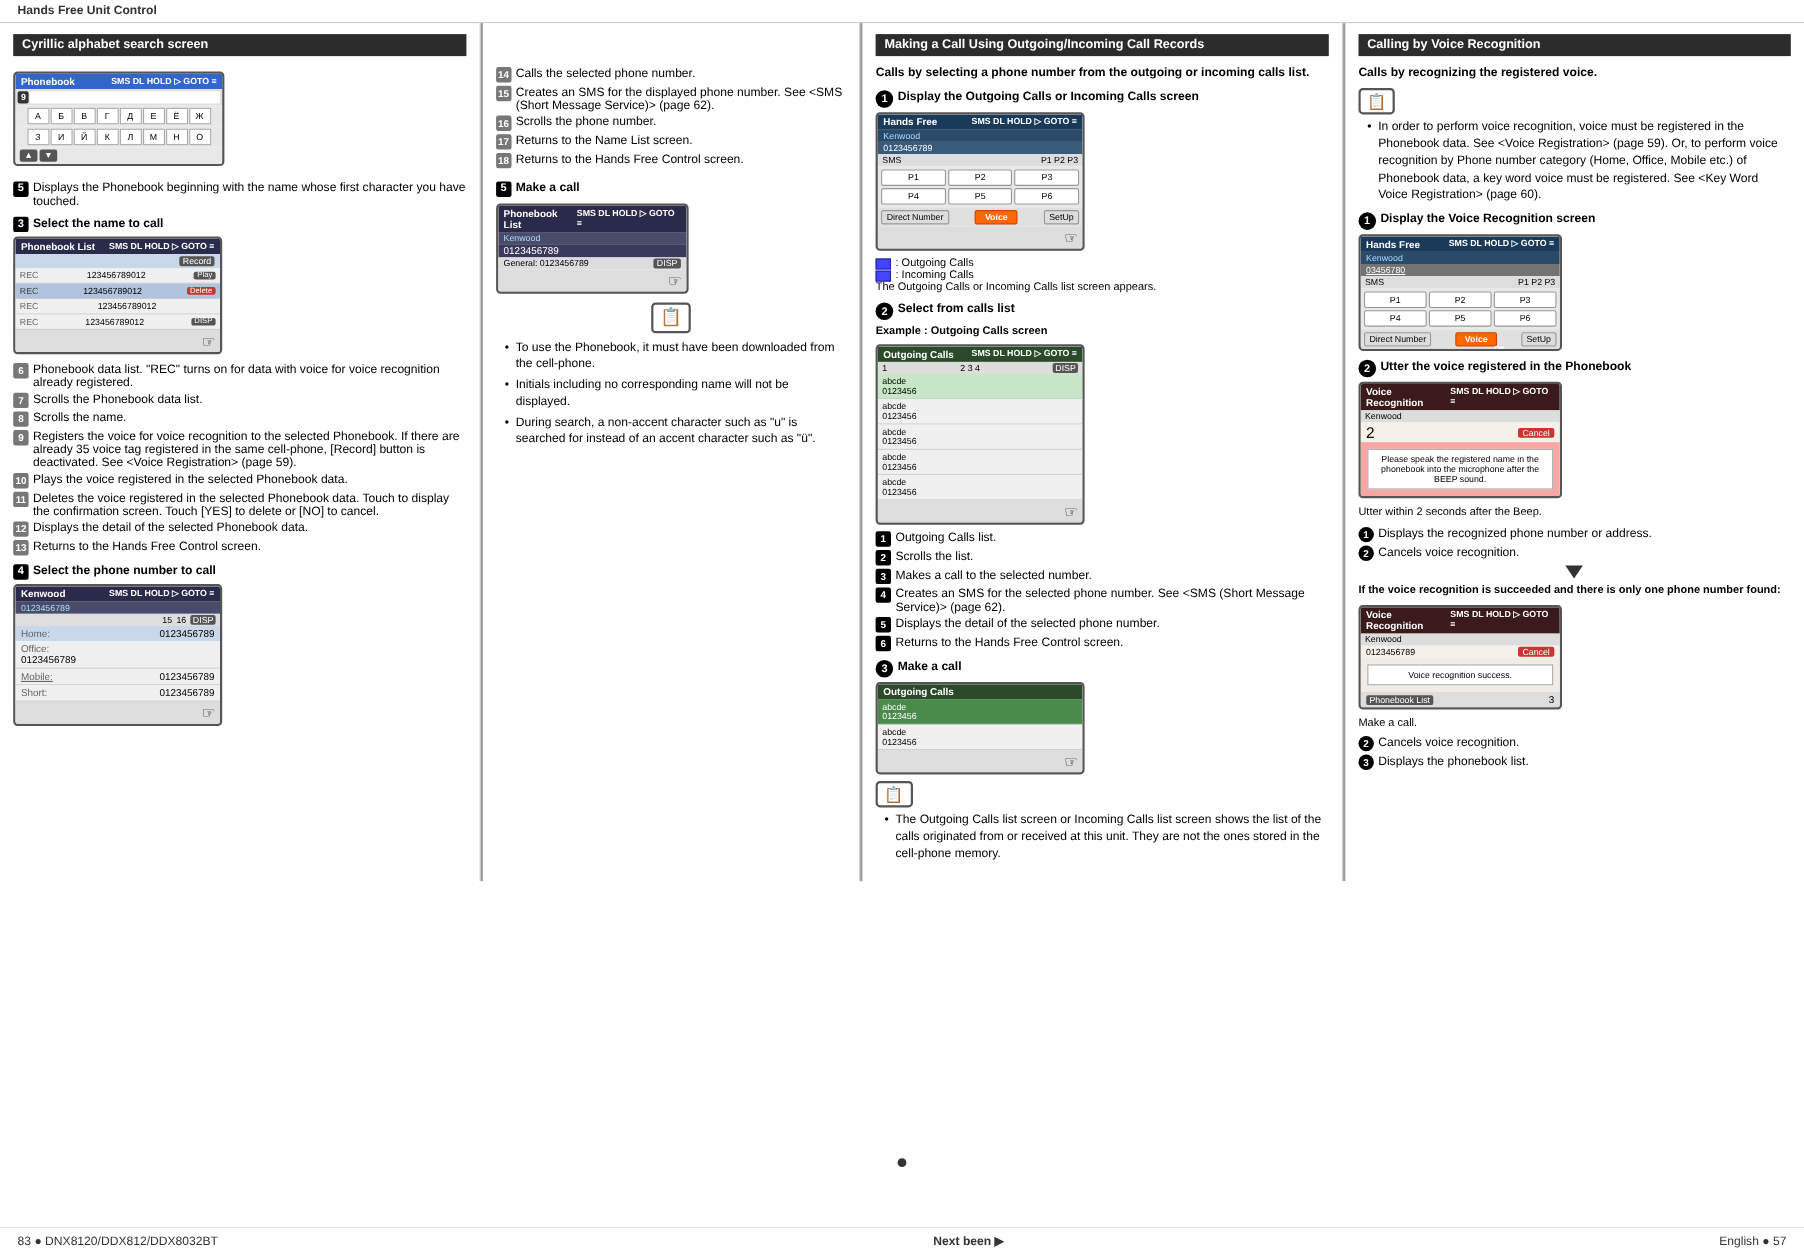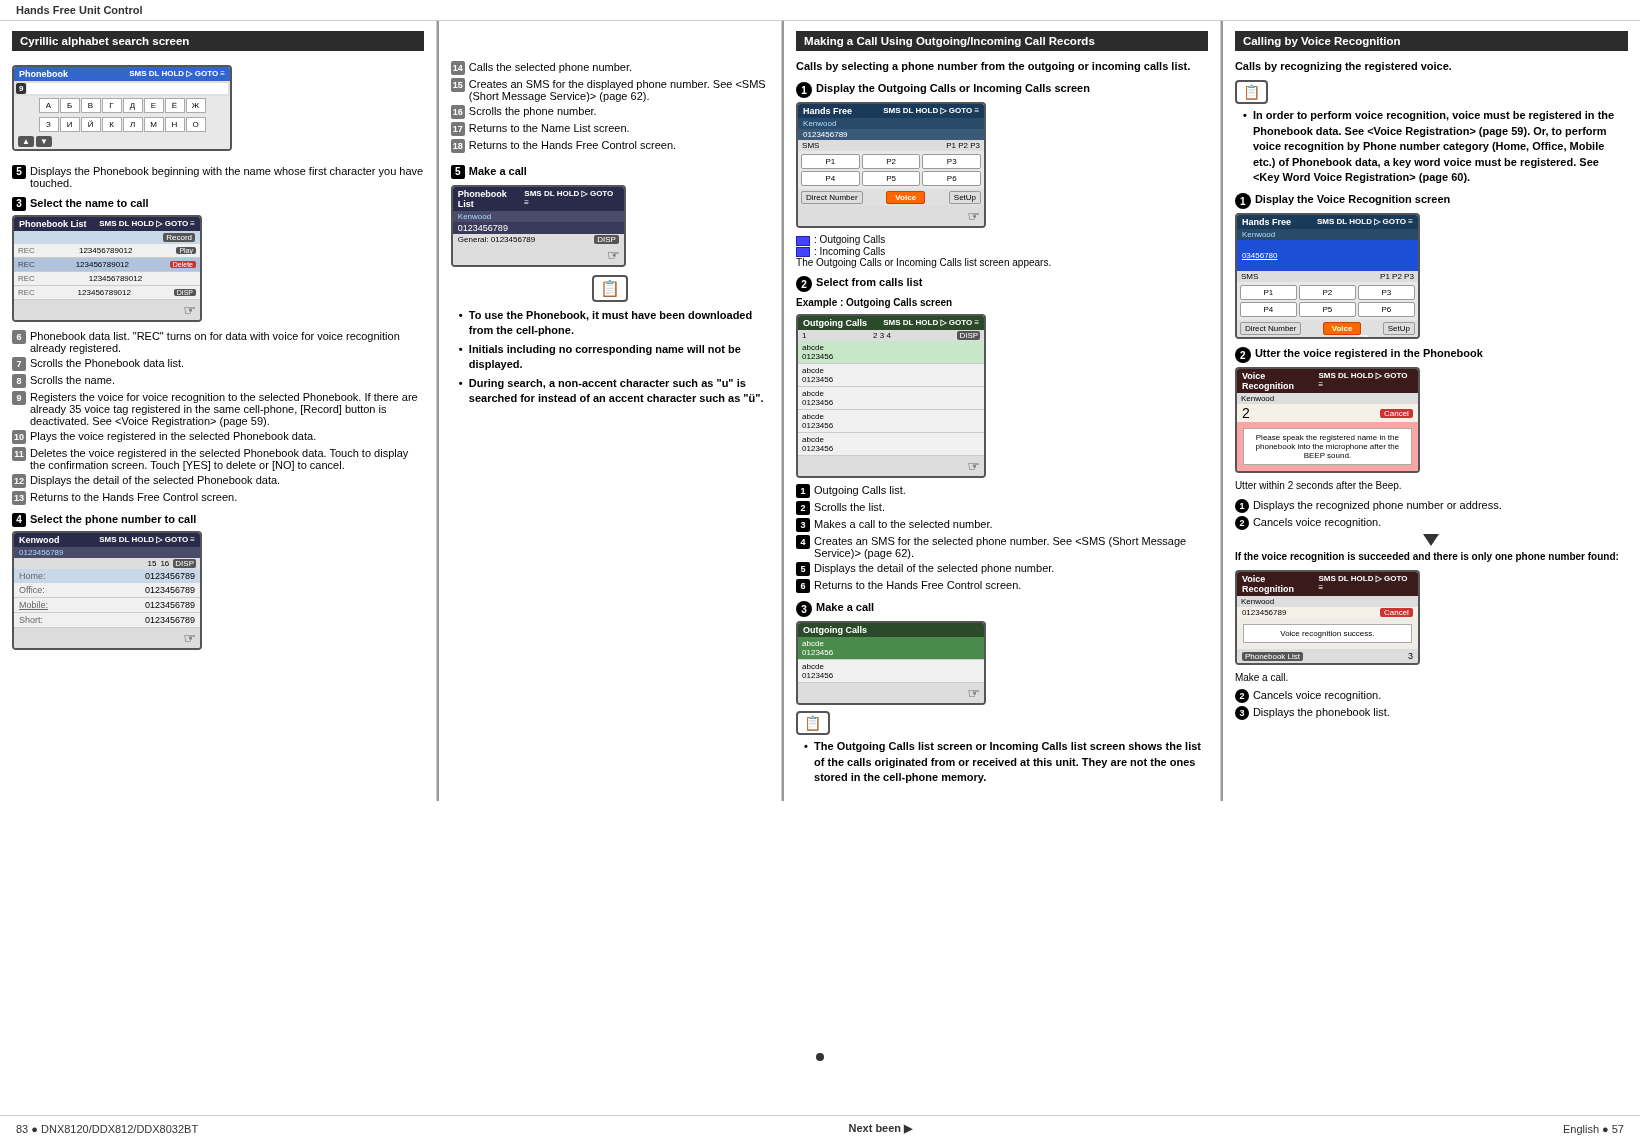--- a/index.html
+++ b/index.html
@@ -93,21 +93,20 @@
       list-style: none;
       padding-left: 8px;
       margin-bottom: 6px;
     }
 
     ul li {
       margin-bottom: 3px;
       line-height: 1.4;
       padding-left: 10px;
       position: relative;
-      font-weight: bold;
     }
 
     ul li::before {
       content: "•";
       position: absolute;
       left: 0;
     }
 
     
     .pb-screen {
@@ -181,21 +180,21 @@
 
 <div class="content-area">
 
   <div class="column" style="flex:1.1; padding:10px 12px;">
 
     <div class="section-title-bar">
       <span>Cyrillic alphabet search screen</span>
     </div>
 
     <div style="display:flex; gap:8px; margin-bottom:8px;">
-      <div class="pb-screen" style="border:2px solid #555; border-radius:4px; overflow:hidden; width:220px;">
+      <div class="pb-screen" style="border:2px solid #555; border-radius:4px; overflow:hidden; width:192px;">
         <div class="pb-screen-header">
           <span>Phonebook</span>
           <span style="font-size:8px;">SMS DL HOLD ▷ GOTO ≡</span>
         </div>
 
         <div style="background:#e0e0e0; padding:2px; display:flex; gap:1px;">
           <div style="background:#333;color:#fff;font-size:8px;padding:1px 3px;border-radius:2px;font-weight:bold;">9</div>
           <div style="flex:1; background:#fff;font-size:8px;padding:1px 3px;"></div>
         </div>
 
@@ -325,21 +324,21 @@
         <div style="background:#4a4a6a;color:#aaddff;font-size:8px;padding:1px 5px;">0123456789</div>
         <div style="background:#ddd;font-size:8px;padding:1px 4px;display:flex;justify-content:flex-end;gap:4px;">
           <span>15</span>
           <span>16</span>
           <span style="background:#555;color:#fff;padding:0 2px;border-radius:2px;">DISP</span>
         </div>
         <div style="background:#c8d8e8;padding:2px 5px;font-size:9px;display:flex;justify-content:space-between;">
           <span style="color:#666;">Home:</span>
           <span>0123456789</span>
         </div>
-        <div style="background:#f0f0f0;border-bottom:1px solid #ccc;padding:2px 5px;font-size:9px;display:flex;justify-content:space-between;">
+        <div style="background:#f0f0f0;border-bottom:1px solid #ccc;padding:2px 5px;font-size:9px;display:flex;justify-content:space-between;flex-direction:column;">
           <span style="color:#666;">Office:</span>
           <span>0123456789</span>
         </div>
         <div style="background:#f0f0f0;border-bottom:1px solid #ccc;padding:2px 5px;font-size:9px;display:flex;justify-content:space-between;">
           <span style="color:#666;text-decoration:underline;">Mobile:</span>
           <span>0123456789</span>
         </div>
         <div style="background:#f0f0f0;border-bottom:1px solid #ccc;padding:2px 5px;font-size:9px;display:flex;justify-content:space-between;">
           <span style="color:#666;">Short:</span>
           <span>0123456789</span>
@@ -590,21 +589,21 @@
         <span class="circle-num">1</span>
         <strong>Display the Voice Recognition screen</strong>
       </div>
 
       <div style="border:2px solid #555; border-radius:4px; overflow:hidden; width:185px; margin-bottom:6px;">
         <div style="background:#1a3a5a;color:#fff;font-size:9px;font-weight:bold;padding:2px 5px;display:flex;justify-content:space-between;">
           <span>Hands Free</span>
           <span style="font-size:8px;">SMS DL HOLD ▷ GOTO ≡</span>
         </div>
         <div style="background:#2a4a6a;color:#aaddff;font-size:8px;padding:1px 5px;">Kenwood</div>
-        <div style="background:#1d4ed8;color:#fff;font-size:8px;padding:11px 5px;text-decoration:underline;">03456780</div>
+        <div style="background:#737373;color:#fff;font-size:8px;padding:1px 5px;text-decoration:underline;">03456780</div>
         <div style="background:#ddd;font-size:8px;padding:1px 4px;display:flex;justify-content:space-between;">
           <span>SMS</span>
           <span>P1 P2 P3</span>
         </div>
         <div style="background:#e8e8e8;padding:3px;display:grid;grid-template-columns:repeat(3,1fr);gap:2px;">
           <div style="background:#fff;border:1px solid #999;text-align:center;font-size:8px;padding:2px;border-radius:2px;">P1</div>
           <div style="background:#fff;border:1px solid #999;text-align:center;font-size:8px;padding:2px;border-radius:2px;">P2</div>
           <div style="background:#fff;border:1px solid #999;text-align:center;font-size:8px;padding:2px;border-radius:2px;">P3</div>
           <div style="background:#fff;border:1px solid #999;text-align:center;font-size:8px;padding:2px;border-radius:2px;">P4</div>
           <div style="background:#fff;border:1px solid #999;text-align:center;font-size:8px;padding:2px;border-radius:2px;">P5</div>

